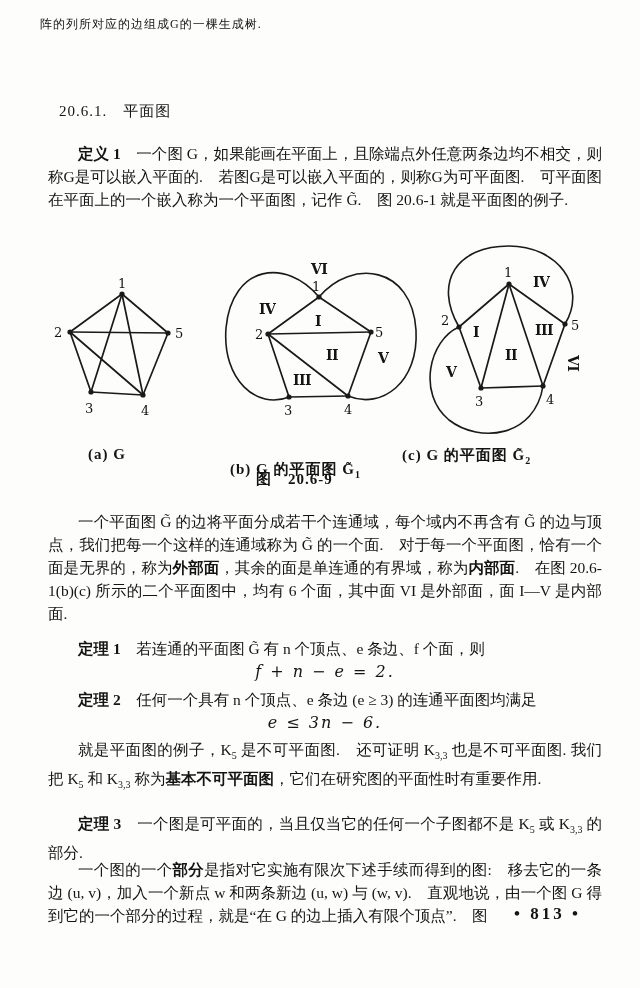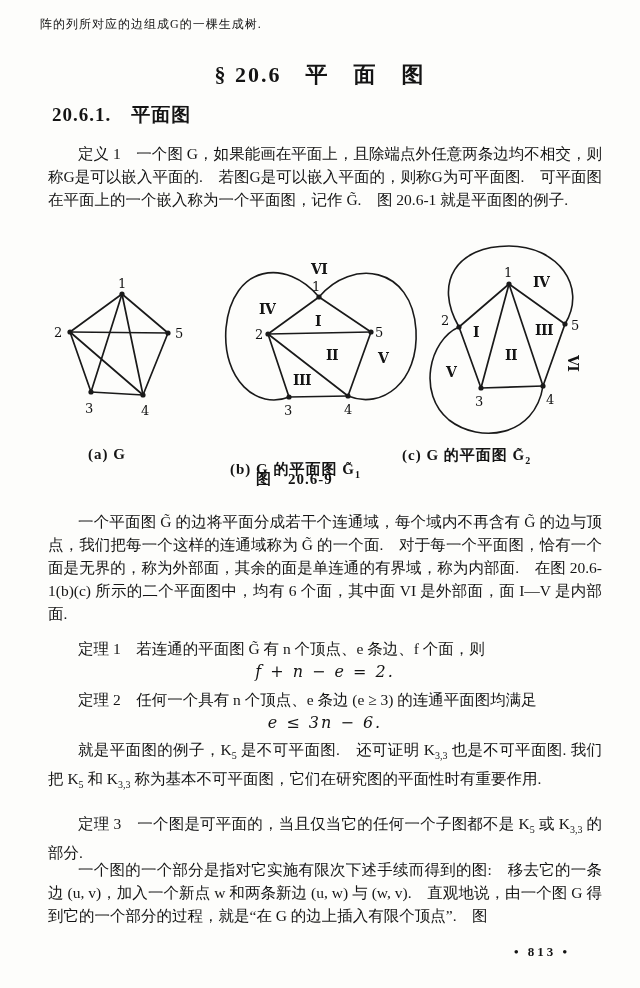--- a/index.html
+++ b/index.html
@@ -1,42 +1,41 @@
 <!DOCTYPE html>
 <html><head>
 <meta charset="utf-8">
 <style>
   html,body{margin:0;padding:0;}
   body{width:640px;height:988px;background:#ffffff;font-family:"Liberation Serif","DejaVu Serif",serif;color:#141414;}
   .page{position:relative;width:640px;height:988px;background:#fdfdfb;overflow:hidden;}
   .abs{position:absolute;margin:0;}
   .prev-line{top:16px;left:40px;font-size:12px;letter-spacing:1px;}
   .sec-title{top:60px;left:0;width:640px;text-align:center;font-size:22px;font-weight:bold;letter-spacing:2px;}
-  .subsec-title{top:102px;left:52px;font-size:19px;font-weight:bold;letter-spacing:1px;}
+  .subsec-title{top:102px;left:59px;font-size:15px;font-weight:normal;letter-spacing:1px;}
   .body-p{left:48px;width:554px;font-size:15.5px;line-height:23px;text-align:justify;text-justify:inter-ideograph;}
-  .body-p b{font-weight:normal;}
+  .body-p b{font-weight:bold;}
   .formula{left:48px;width:554px;text-align:center;font-size:16px;font-style:italic;font-family:"DejaVu Serif",serif;letter-spacing:2px;}
   .caption{position:absolute;font-size:15px;font-weight:bold;letter-spacing:1px;}
   .caption sub,.body-p sub{font-size:10px;}
   .fig{position:absolute;}
   .fig line,.fig path{stroke:#1a1a1a;stroke-width:1.7;fill:none;stroke-linecap:round;}
   .fig path{stroke-width:1.6;}
   .fig circle{fill:#1a1a1a;stroke:none;}
   .fig text{font-family:"DejaVu Serif",serif;font-size:13px;fill:#141414;}
   .fig text.face{font-size:14px;font-weight:bold;letter-spacing:-0.5px;}
-  .pagenum{top:944px;left:514px;font-size:13px;font-weight:bold;letter-spacing:3px;}
+  .pagenum{top:904px;left:514px;font-size:17px;font-weight:bold;letter-spacing:3px;}
 </style>
 </head>
 <body>
 
 <div class="page">
 
   <p class="abs prev-line">阵的列所对应的边组成G的一棵生成树.</p>
 
-  <h1 class="abs sec-title">§ 20.6　平　面　图</h1>
 
   <h2 class="abs subsec-title">20.6.1.　平面图</h2>
 
   <p class="abs body-p" style="top:142px;text-indent:30px;"><b>定义 1</b><span>　一个图 G，如果能画在平面上，且除端点外任意两条边均不相交，则称G是可以嵌入平面的.　若图G是可以嵌入平面的，则称G为可平面图.　可平面图在平面上的一个嵌入称为一个平面图，记作 G̃.　图 20.6-1 就是平面图的例子.</span></p>
 
   <svg class="fig" style="left:45px;top:272px;" width="150" height="152" viewBox="0 0 150 152">
     <g>
       <line x1="77" y1="22" x2="25" y2="60"></line>
       <line x1="77" y1="22" x2="123" y2="61"></line>
       <line x1="25" y1="60" x2="123" y2="61"></line>

